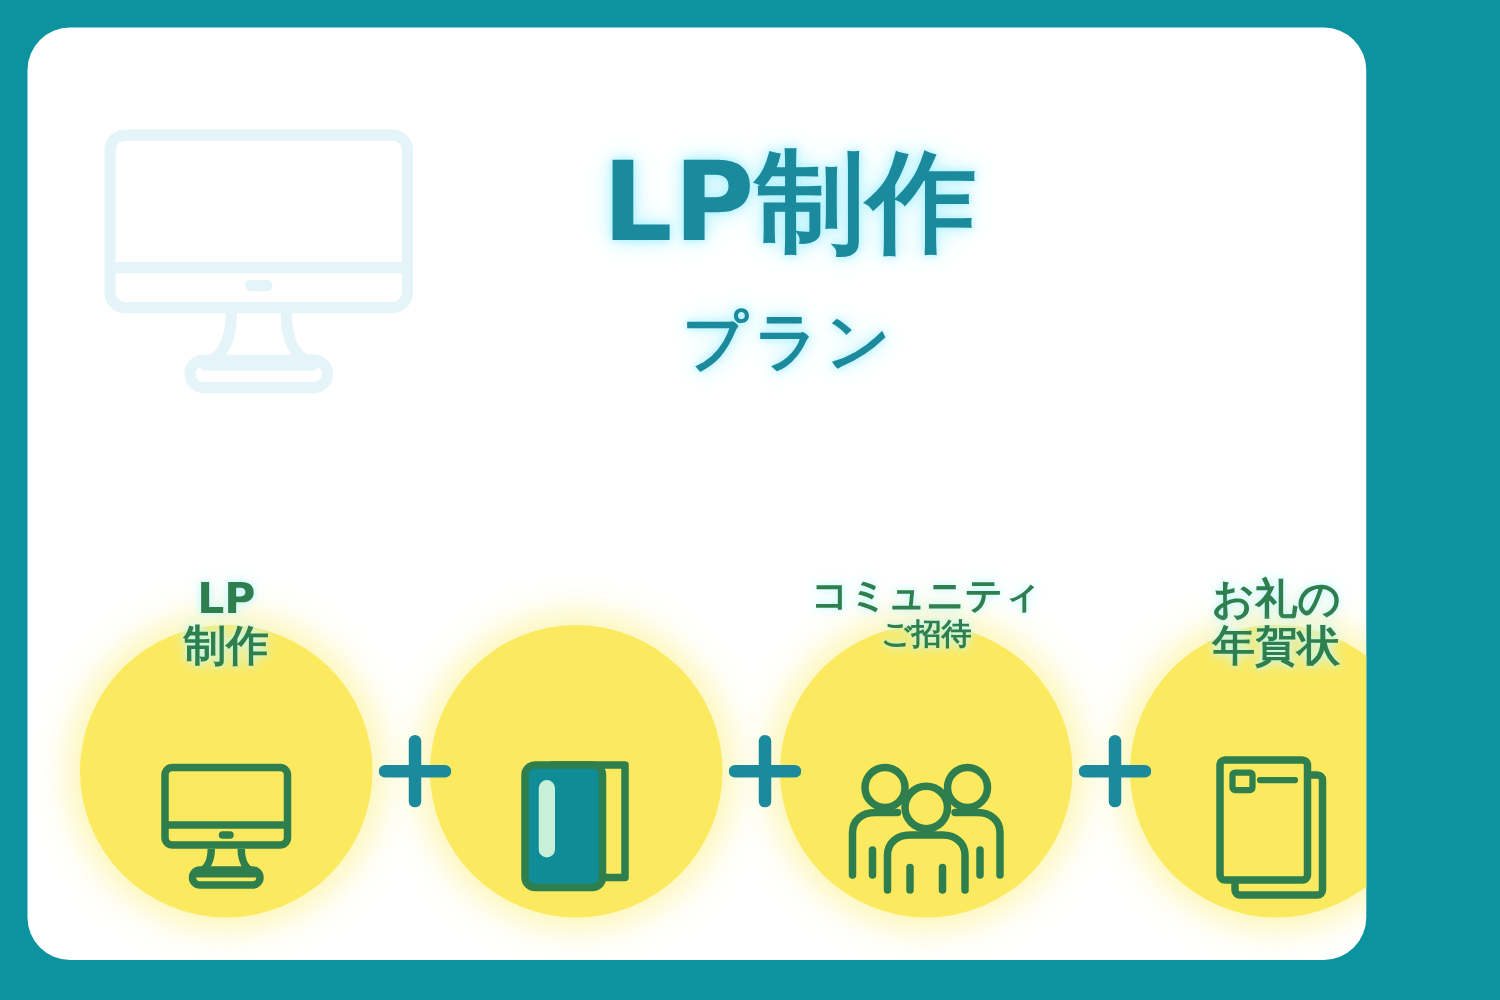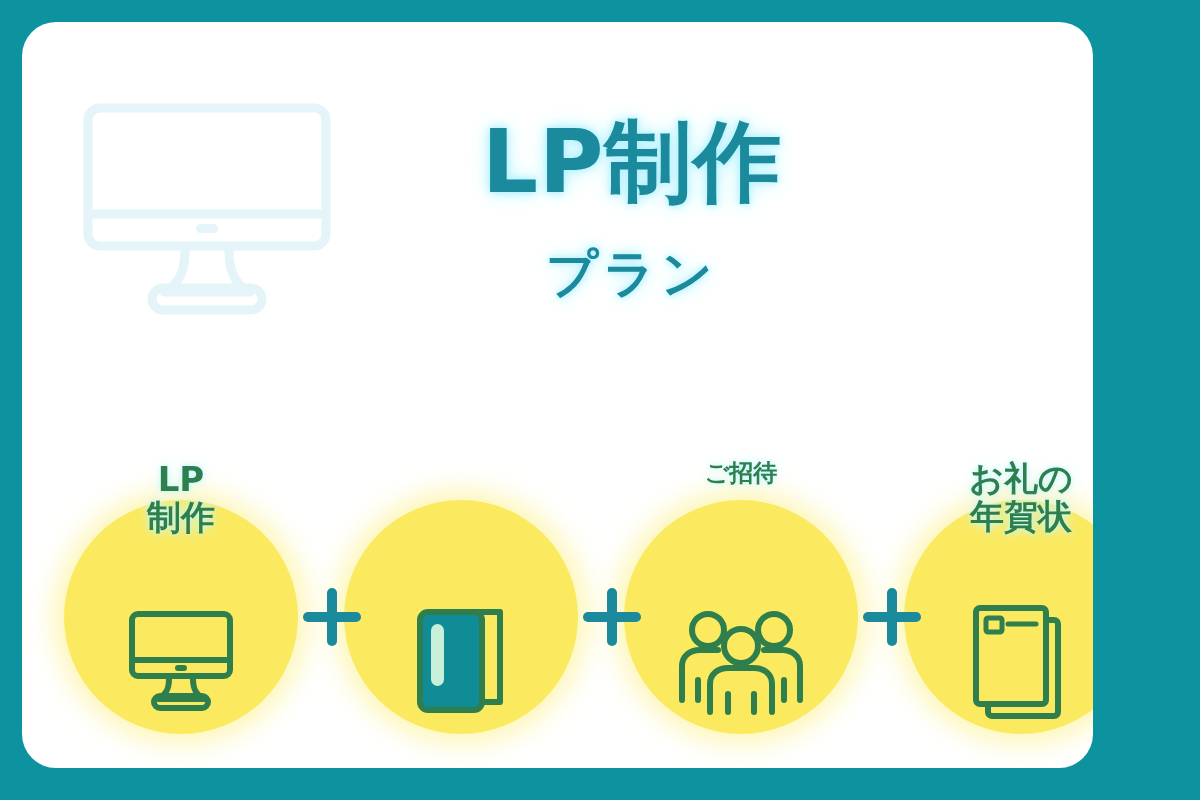--- a/index.html
+++ b/index.html
@@ -179,20 +179,21 @@
       <div class="plus" style="left:561px;">
         <svg width="58" height="58" viewBox="0 0 58 58" fill="none">
           <line x1="29" y1="5" x2="29" y2="53" stroke="#1a8a9c" stroke-width="10" stroke-linecap="round"></line>
           <line x1="5" y1="29" x2="53" y2="29" stroke="#1a8a9c" stroke-width="10" stroke-linecap="round"></line>
         </svg>
       </div>
 
       <div class="feature" style="left:600px;">
         <div class="circle"></div>
         <div class="feat-label wide">
+          <span class="l1">コミュニティ</span>
           <span class="l2" style="font-size:24px;">ご招待</span>
         </div>
         <div class="feat-icon" style="top:146px;width:130px;height:110px;">
           <svg width="130" height="110" viewBox="0 0 130 110" fill="none">
             <circle cx="32" cy="24" r="16" stroke="#2f7f4e" stroke-width="6"></circle>
             <circle cx="98" cy="24" r="16" stroke="#2f7f4e" stroke-width="6"></circle>
             <path d="M6 94 L6 60 C6 50 14 44 24 44 L42 44" stroke="#2f7f4e" stroke-width="6" fill="none" stroke-linecap="round" stroke-linejoin="round"></path>
             <path d="M124 94 L124 60 C124 50 116 44 106 44 L88 44" stroke="#2f7f4e" stroke-width="6" fill="none" stroke-linecap="round" stroke-linejoin="round"></path>
             <line x1="22" y1="74" x2="22" y2="94" stroke="#2f7f4e" stroke-width="6" stroke-linecap="round"></line>
             <line x1="108" y1="74" x2="108" y2="94" stroke="#2f7f4e" stroke-width="6" stroke-linecap="round"></line>
@@ -204,21 +205,21 @@
         </div>
       </div>
 
       <div class="plus" style="left:841px;">
         <svg width="58" height="58" viewBox="0 0 58 58" fill="none">
           <line x1="29" y1="5" x2="29" y2="53" stroke="#1a8a9c" stroke-width="10" stroke-linecap="round"></line>
           <line x1="5" y1="29" x2="53" y2="29" stroke="#1a8a9c" stroke-width="10" stroke-linecap="round"></line>
         </svg>
       </div>
 
-      <div class="feature" style="left:880px;font-family:Liberation Serif, serif;">
+      <div class="feature" style="left:880px;">
         <div class="circle"></div>
         <div class="feat-label">
           <span class="l1">お礼の</span>
           <span class="l2">年賀状</span>
         </div>
         <div class="feat-icon" style="top:142px;width:110px;height:120px;">
           <svg width="110" height="120" viewBox="0 0 110 120" fill="none">
             <rect x="22" y="18" width="70" height="96" rx="4" stroke="#2f7f4e" stroke-width="6" fill="none"></rect>
             <rect x="10" y="6" width="70" height="96" rx="4" stroke="#2f7f4e" stroke-width="6" fill="#fbea5f"></rect>
             <rect x="20" y="16" width="16" height="14" rx="2" stroke="#2f7f4e" stroke-width="5"></rect>

